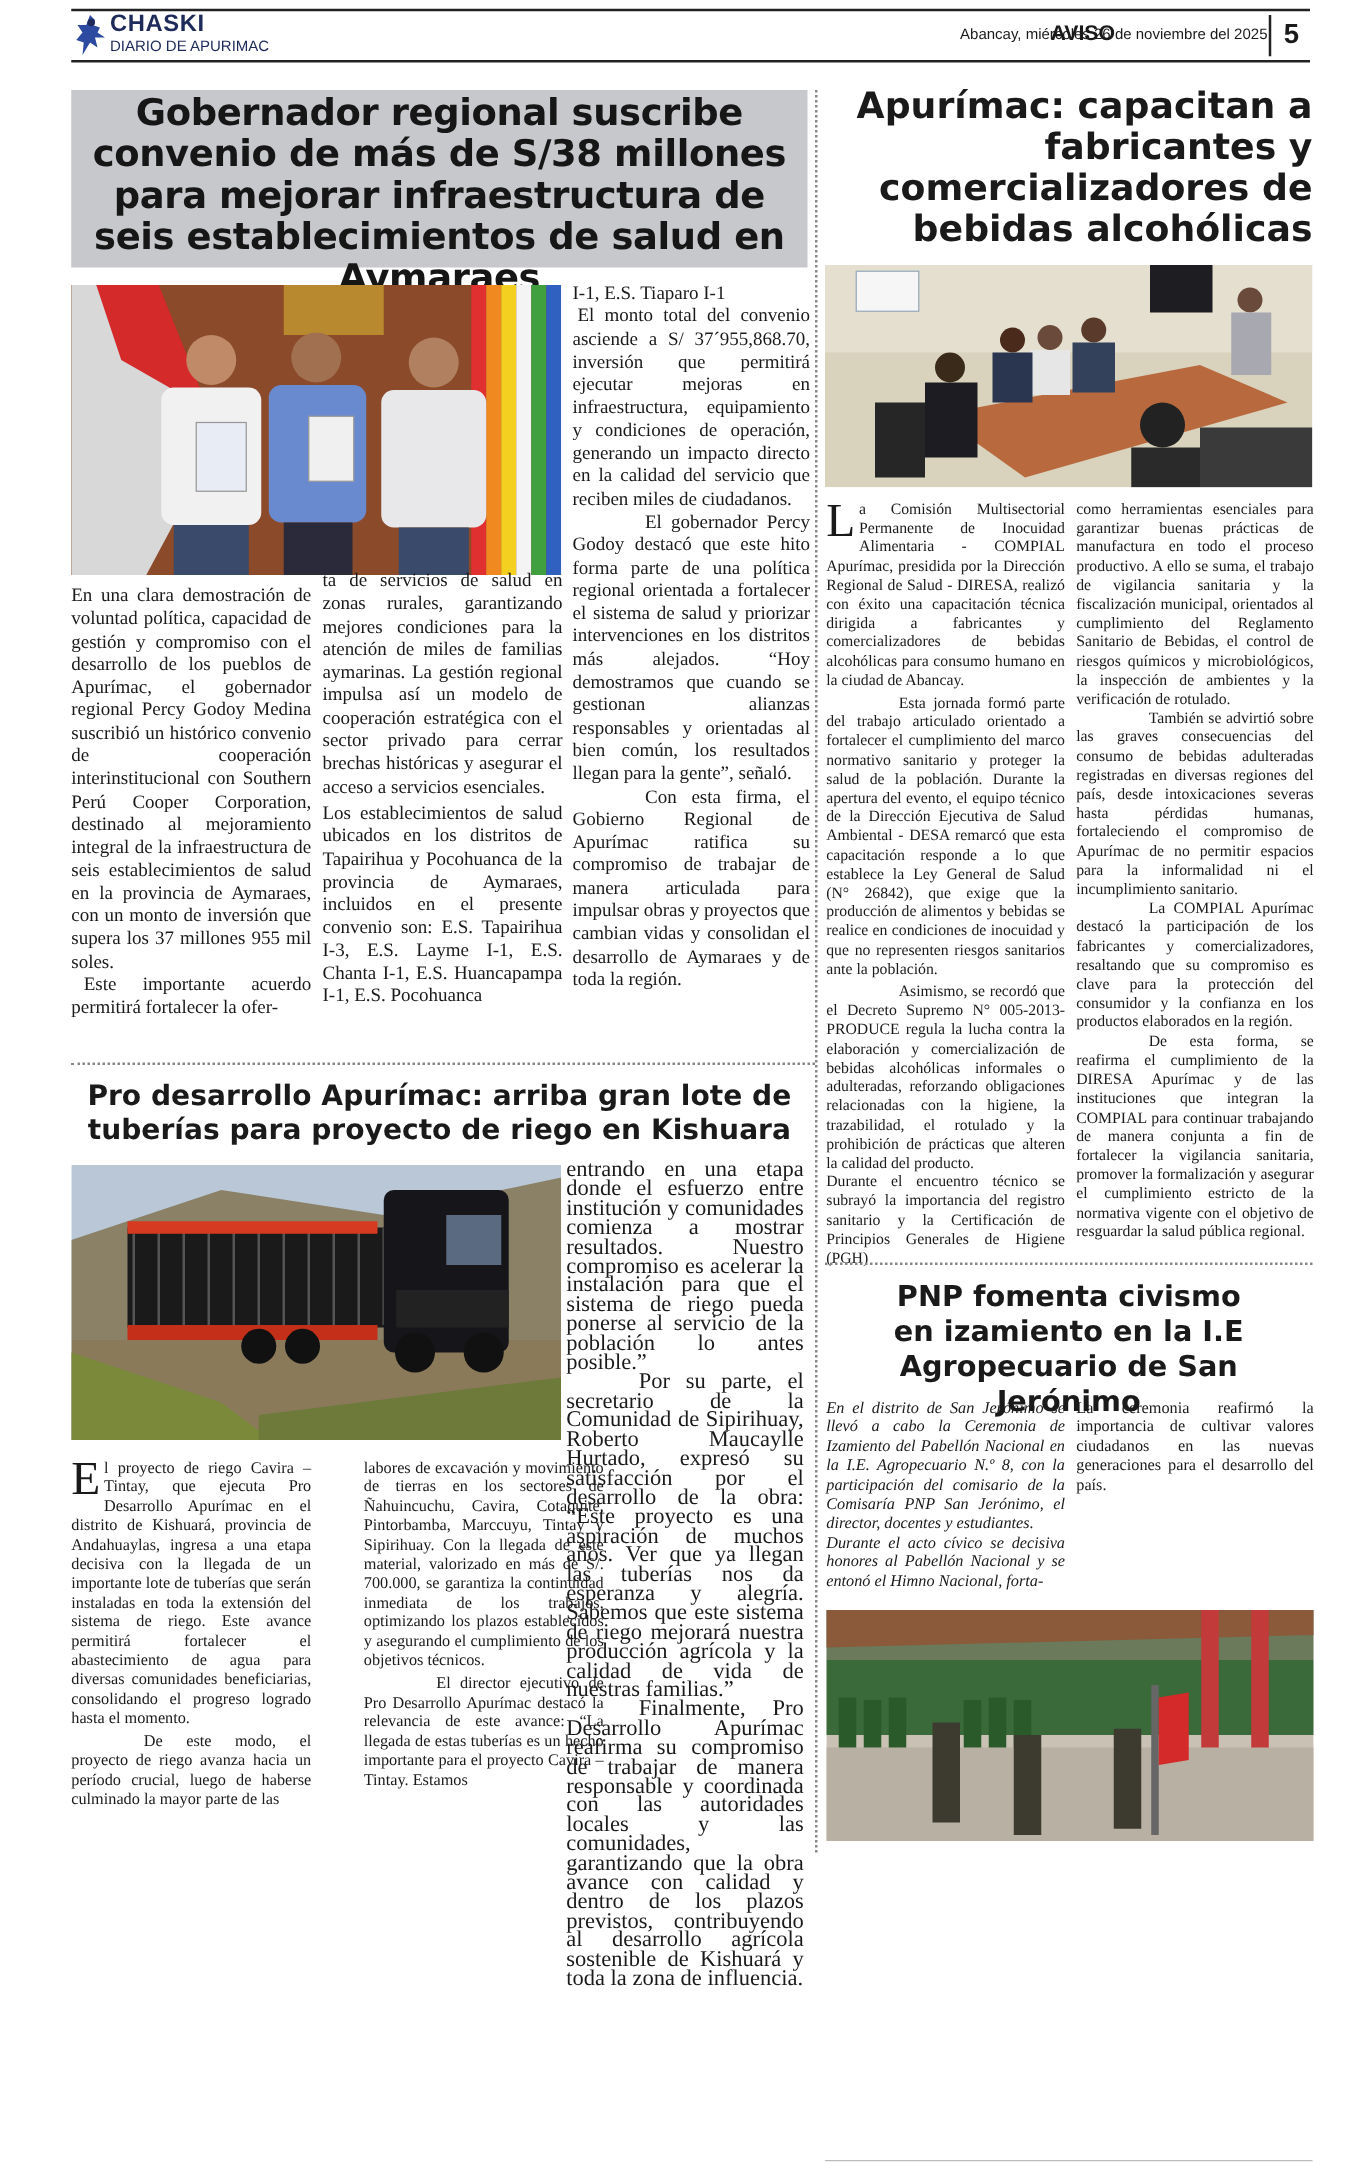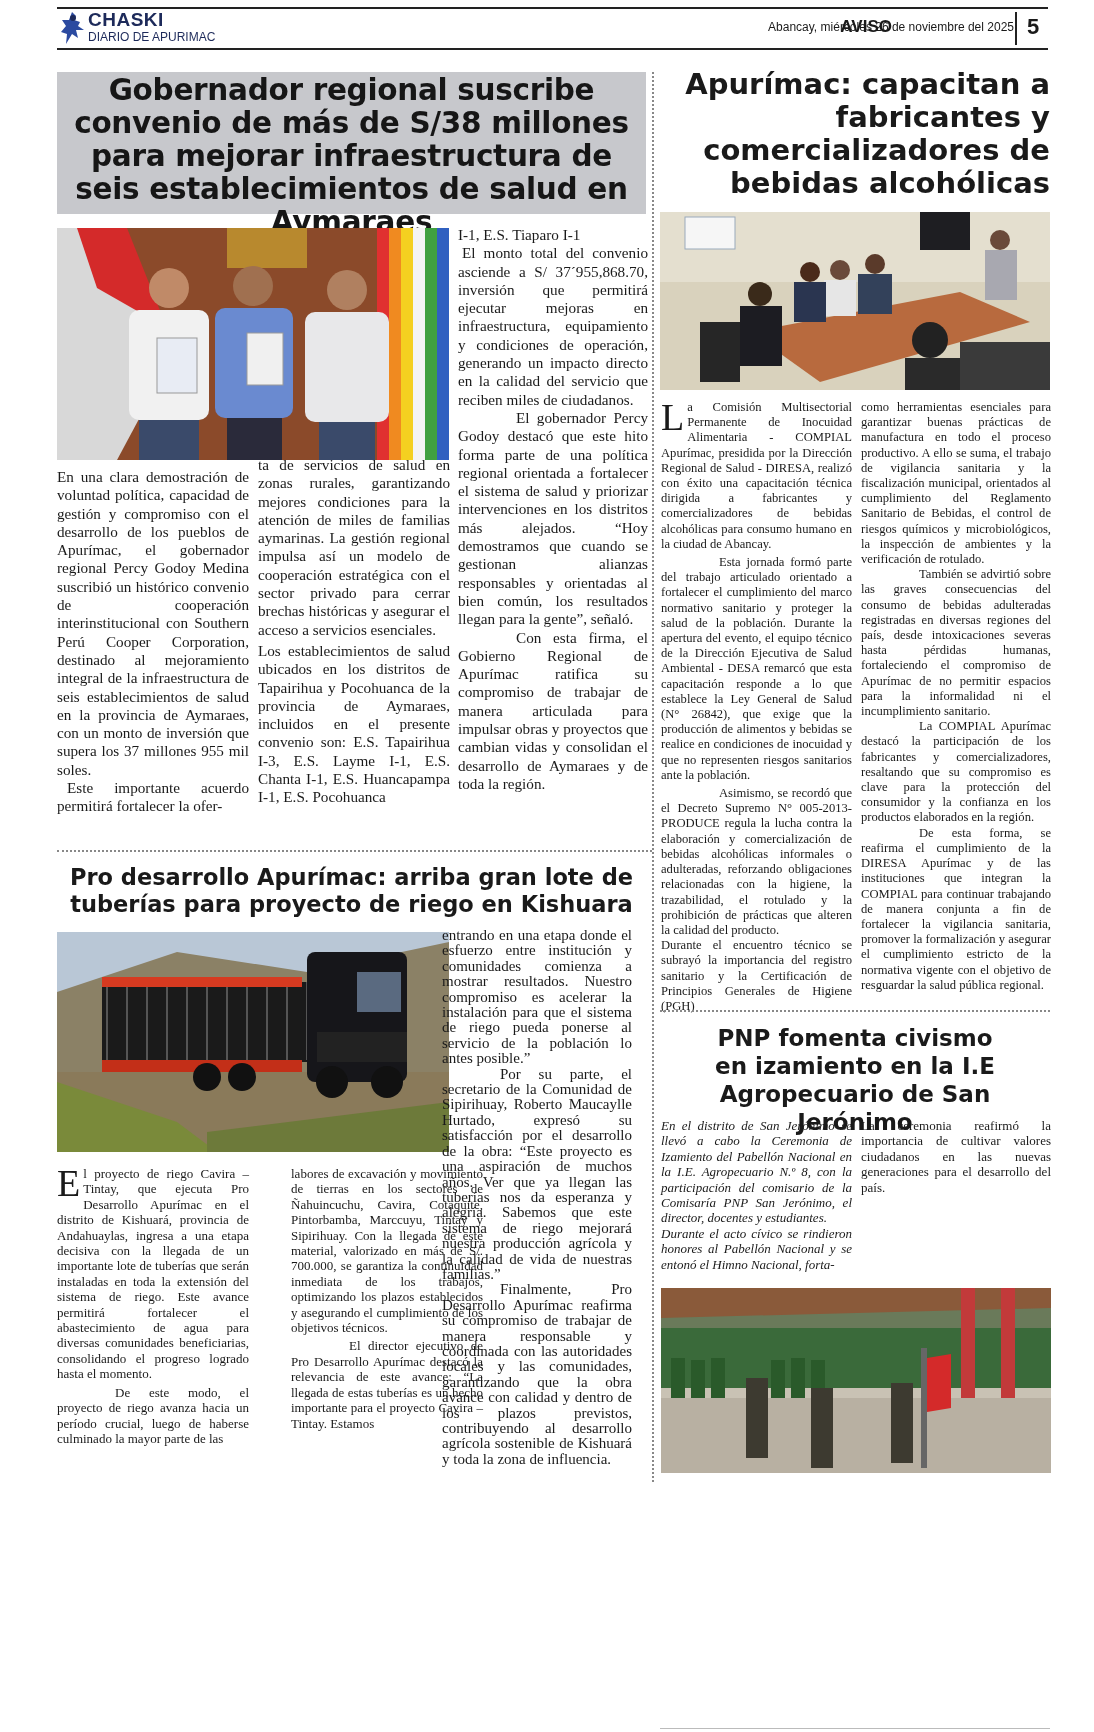--- a/index.html
+++ b/index.html
@@ -180,36 +180,36 @@
 </div>
 
 <div class="abs col small" style="left:57px;top:1166px;width:192px;font-size:13px;line-height:15.4px;">
   <p><span class="dropcap">E</span><span>l proyecto de riego Cavira – Tintay, que ejecuta Pro Desarrollo Apurímac en el distrito de Kishuará, provincia de Andahuaylas, ingresa a una etapa decisiva con la llegada de un importante lote de tuberías que serán instaladas en toda la extensión del sistema de riego. Este avance permitirá fortalecer el abastecimiento de agua para diversas comunidades beneficiarias, consolidando el progreso logrado hasta el momento.</span></p>
   <p class="ind gap">De este modo, el proyecto de riego avanza hacia un período crucial, luego de haberse culminado la mayor parte de las</p>
 </div>
 <div class="abs col small" style="left:258px;top:1166px;width:192px;font-size:13px;line-height:15.4px;margin-left:33px;">
   <p>labores de excavación y movimiento de tierras en los sectores de Ñahuincuchu, Cavira, Cotaquite, Pintorbamba, Marccuyu, Tintay y Sipirihuay. Con la llegada de este material, valorizado en más de S/. 700.000, se garantiza la continuidad inmediata de los trabajos, optimizando los plazos establecidos y asegurando el cumplimiento de los objetivos técnicos.</p>
   <p class="ind gap">El director ejecutivo de Pro Desarrollo Apurímac destacó la relevancia de este avance: “La llegada de estas tuberías es un hecho importante para el proyecto Cavira – Tintay. Estamos</p>
 </div>
-<div class="abs col small" style="left:442px;top:928px;width:190px;font-size:15px;line-height:15.4px;">
+<div class="abs col small" style="left:453px;top:928px;width:190px;font-size:18px;line-height:15.4px;">
   <p>entrando en una etapa donde el esfuerzo entre institución y comunidades comienza a mostrar resultados. Nuestro compromiso es acelerar la instalación para que el sistema de riego pueda ponerse al servicio de la población lo antes posible.”</p>
   <p class="ind">Por su parte, el secretario de la Comunidad de Sipirihuay, Roberto Maucaylle Hurtado, expresó su satisfacción por el desarrollo de la obra: “Este proyecto es una aspiración de muchos años. Ver que ya llegan las tuberías nos da esperanza y alegría. Sabemos que este sistema de riego mejorará nuestra producción agrícola y la calidad de vida de nuestras familias.”</p>
   <p class="ind">Finalmente, Pro Desarrollo Apurímac reafirma su compromiso de trabajar de manera responsable y coordinada con las autoridades locales y las comunidades, garantizando que la obra avance con calidad y dentro de los plazos previstos, contribuyendo al desarrollo agrícola sostenible de Kishuará y toda la zona de influencia.</p>
 </div>
 
 <div class="abs head4">
   <h1>
     <div>PNP fomenta civismo</div>
     <div>en izamiento en la I.E</div>
     <div>Agropecuario de San Jerónimo</div>
   </h1>
 </div>
 <div class="abs col small" style="left:661px;top:1118px;width:191px;font-size:13px;line-height:15.4px;font-style:italic;">
   <p>En el distrito de San Jerónimo se llevó a cabo la Ceremonia de Izamiento del Pabellón Nacional en la I.E. Agropecuario N.º 8, con la participación del comisario de la Comisaría PNP San Jerónimo, el director, docentes y estudiantes.</p>
-  <p>Durante el acto cívico se rindieron honores al Pabellón Nacional y se entonó el Himno Nacional, forta-</p>
+  <p>Durante el acto cívico se decisiva honores al Pabellón Nacional y se entonó el Himno Nacional, forta-</p>
 </div>
 <div class="abs col small" style="left:861px;top:1118px;width:190px;font-size:13px;line-height:15.4px;">
 
   <p>La ceremonia reafirmó la importancia de cultivar valores ciudadanos en las nuevas generaciones para el desarrollo del país.</p>
 </div>
 <div class="abs photo" style="left:661px;top:1288px;width:390px;height:185px;">
   <svg width="390" height="185" viewBox="0 0 390 185">
     <rect width="390" height="185" fill="#c9c2b4"></rect>
     <rect x="0" y="0" width="390" height="40" fill="#6a7a5a"></rect>
     <polygon points="0,0 390,0 390,20 0,30" fill="#8a5a3a"></polygon>

